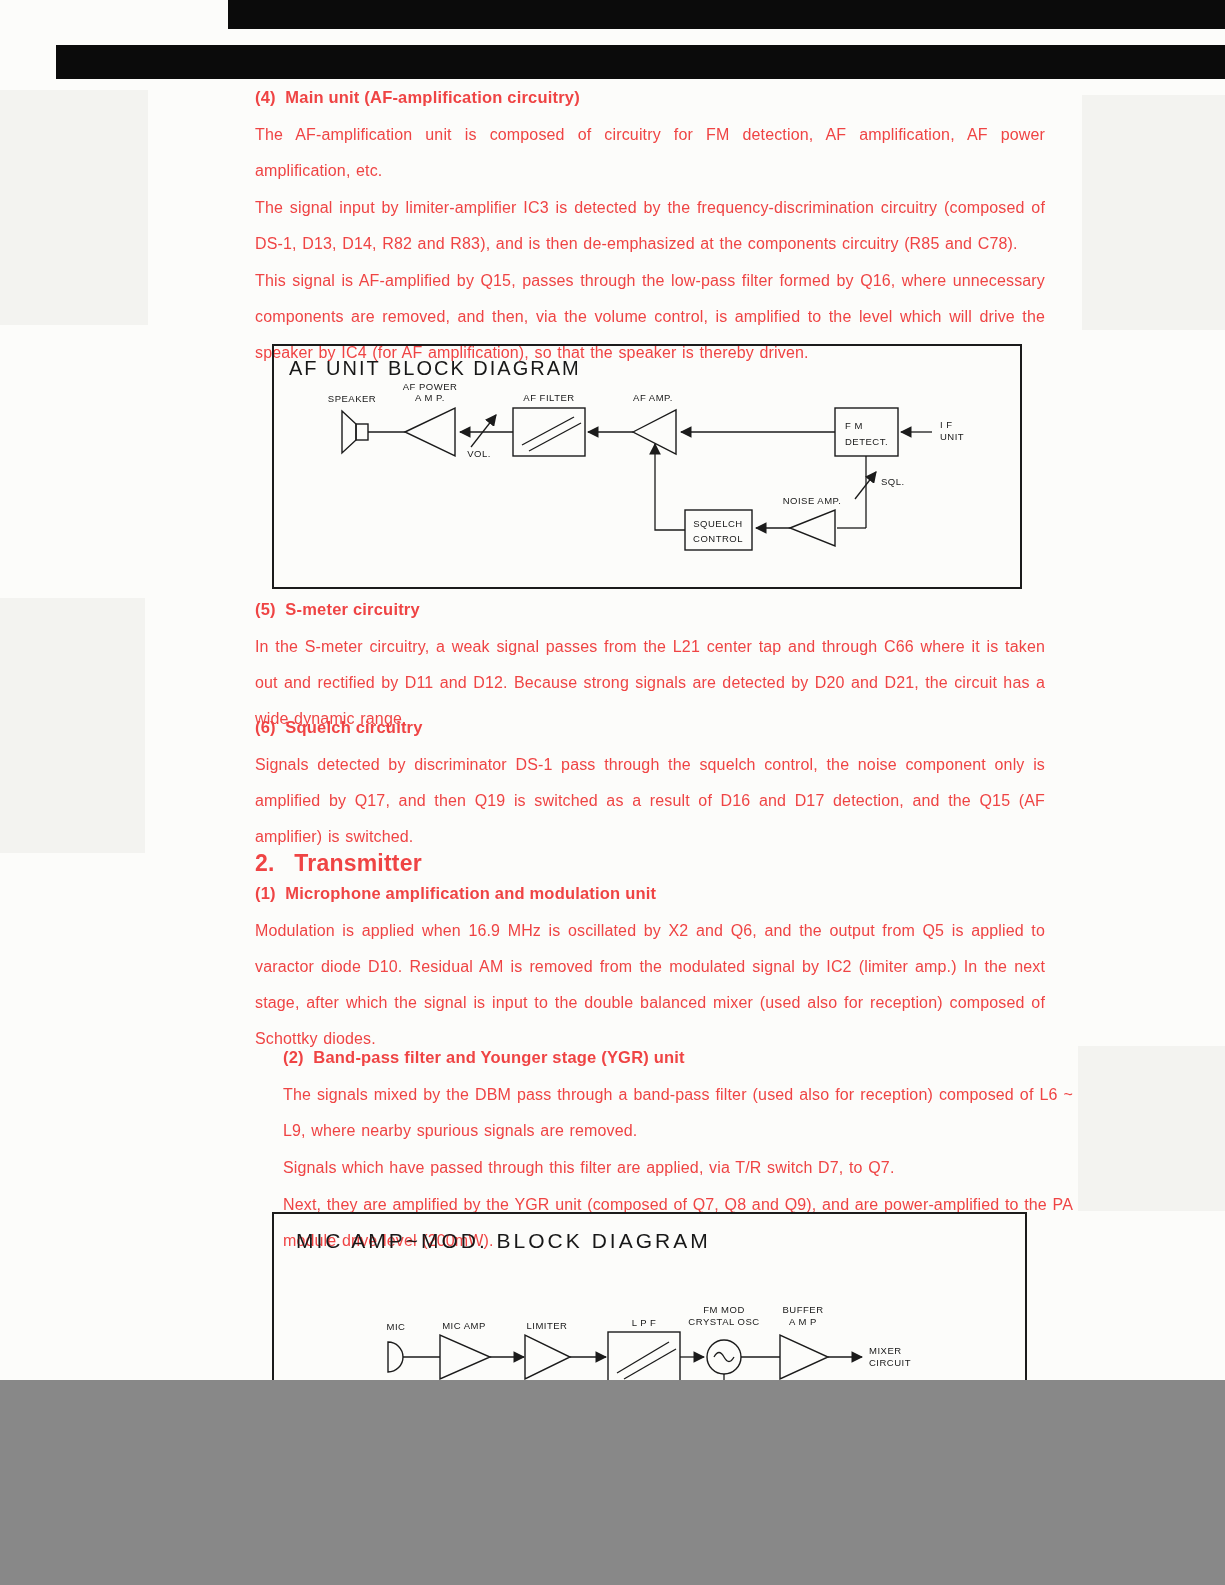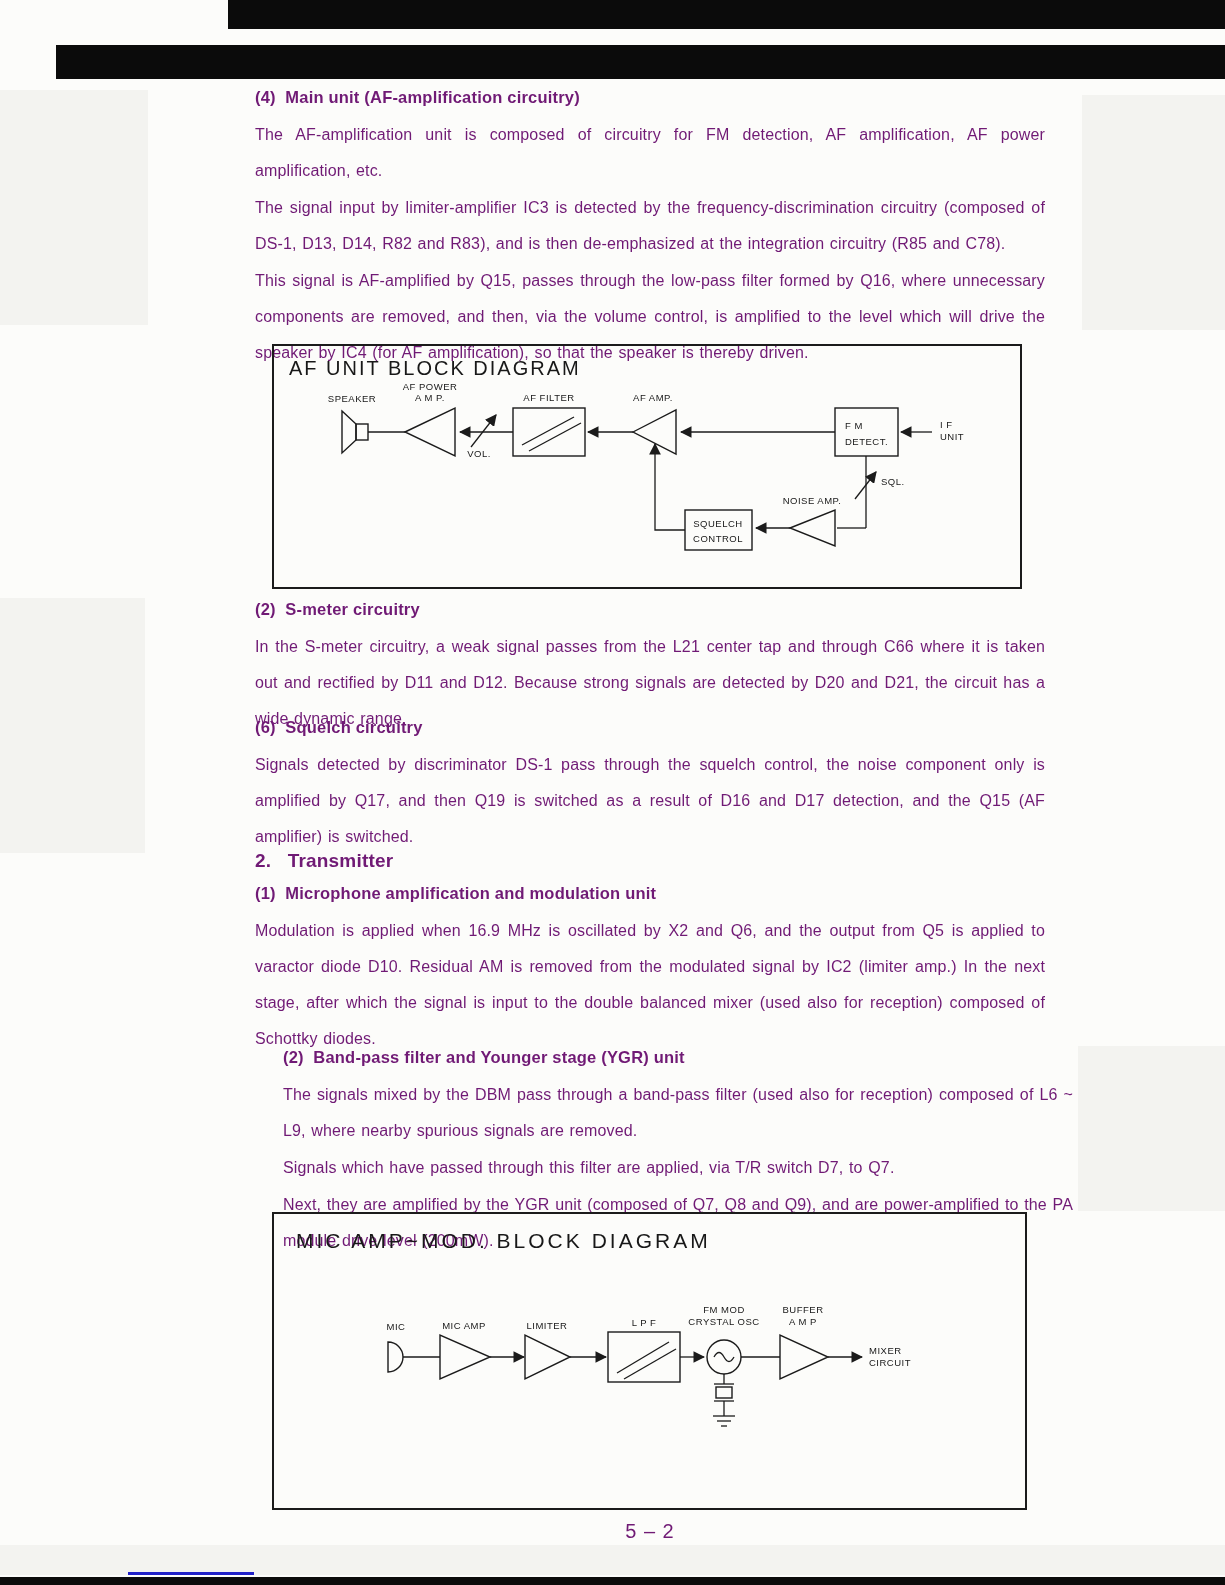--- a/index.html
+++ b/index.html
@@ -1,31 +1,31 @@
 <!DOCTYPE html>
 <html><head>
 <meta charset="utf-8">
 <style>
   * { margin:0; padding:0; box-sizing:border-box; }
   html,body { background:#888; }
   .page {
-    position:relative; width:1225px; height:1585px; margin:0 auto;
+    position:relative; width:1225px; height:1380px; margin:0 auto;
     background:#fcfcfa; overflow:hidden;
-    font-family:"Liberation Sans", sans-serif; color:#701a75;
+    font-family:"Liberation Sans", sans-serif; color:#ef4444;
   }
   .artifact { position:absolute; background:#0b0b0b; }
   .shade { position:absolute; background:rgba(70,70,60,.05); pointer-events:none; }
   .blue-line { position:absolute; background:#2020c8; }
 
   .sec { position:absolute; left:255px; width:790px; }
   .sec h2 {
     font-size:16.5px; font-weight:700; letter-spacing:.2px;
     white-space:pre-wrap; margin-bottom:10px;
   }
-  .sec.trans h2 { font-size:19px; }
+  .sec.trans h2 { font-size:23px; }
   .sec p {
     font-size:16px; line-height:36px; text-align:justify;
     letter-spacing:.15px; word-spacing:1px; margin:0 0 1px 0;
   }
   .diagram { position:absolute; }
   .diagram svg { display:block; }
 
   .dbox { fill:none; stroke:#1b1b1b; stroke-width:2; }
   .sym  { fill:none; stroke:#1b1b1b; stroke-width:1.4; }
   .wire { fill:none; stroke:#1b1b1b; stroke-width:1.3; }
@@ -45,21 +45,21 @@
   <div class="artifact" style="left:56px; top:45px; width:1169px; height:34px;"></div>
   <div class="shade" style="left:0; top:90px; width:148px; height:235px;"></div>
   <div class="shade" style="left:1082px; top:95px; width:143px; height:235px;"></div>
   <div class="shade" style="left:0; top:598px; width:145px; height:255px;"></div>
   <div class="shade" style="left:1078px; top:1046px; width:147px; height:165px;"></div>
   <div class="shade" style="left:0; top:1545px; width:1225px; height:30px;"></div>
 
   <div class="sec" style="top:88px;">
     <h2>(4)  Main unit (AF-amplification circuitry)</h2>
     <p>The AF-amplification unit is composed of circuitry for FM detection, AF amplification, AF power amplification, etc.</p>
-    <p>The signal input by limiter-amplifier IC3 is detected by the frequency-discrimination circuitry (composed of DS-1, D13, D14, R82 and R83), and is then de-emphasized at the integration circuitry (R85 and C78).</p>
+    <p>The signal input by limiter-amplifier IC3 is detected by the frequency-discrimination circuitry (composed of DS-1, D13, D14, R82 and R83), and is then de-emphasized at the components circuitry (R85 and C78).</p>
     <p>This signal is AF-amplified by Q15, passes through the low-pass filter formed by Q16, where unnecessary components are removed, and then, via the volume control, is amplified to the level which will drive the speaker by IC4 (for AF amplification), so that the speaker is thereby driven.</p>
   </div>
 
   <div class="diagram" style="left:272px; top:344px;border-radius:8px;">
     <svg width="750" height="245" viewBox="0 0 750 245">
       <defs>
         <marker id="arA" viewBox="0 0 10 10" refX="9" refY="5" markerWidth="9" markerHeight="9" orient="auto">
           <path d="M0,0 L10,5 L0,10 Z" fill="#1b1b1b"></path>
         </marker>
       </defs>
@@ -120,21 +120,21 @@
       <text class="lbl" x="668" y="84">I F</text>
       <text class="lbl" x="668" y="96">UNIT</text>
       <text class="lbl" x="609" y="141">SQL.</text>
       <text class="lbl" x="540" y="160" text-anchor="middle">NOISE AMP.</text>
       <text class="lbl" x="446" y="183" text-anchor="middle">SQUELCH</text>
       <text class="lbl" x="446" y="198" text-anchor="middle">CONTROL</text>
     </svg>
   </div>
 
   <div class="sec" style="top:600px;">
-    <h2>(2)  S-meter circuitry</h2>
+    <h2>(5)  S-meter circuitry</h2>
     <p>In the S-meter circuitry, a weak signal passes from the L21 center tap and through C66 where it is taken out and rectified by D11 and D12. Because strong signals are detected by D20 and D21, the circuit has a wide dynamic range.</p>
   </div>
 
   <div class="sec" style="top:718px;">
     <h2>(6)  Squelch circuitry</h2>
     <p>Signals detected by discriminator DS-1 pass through the squelch control, the noise component only is amplified by Q17, and then Q19 is switched as a result of D16 and D17 detection, and the Q15 (AF amplifier) is switched.</p>
   </div>
 
   <div class="sec trans" style="top:850px;">
     <h2>2.   Transmitter</h2>

